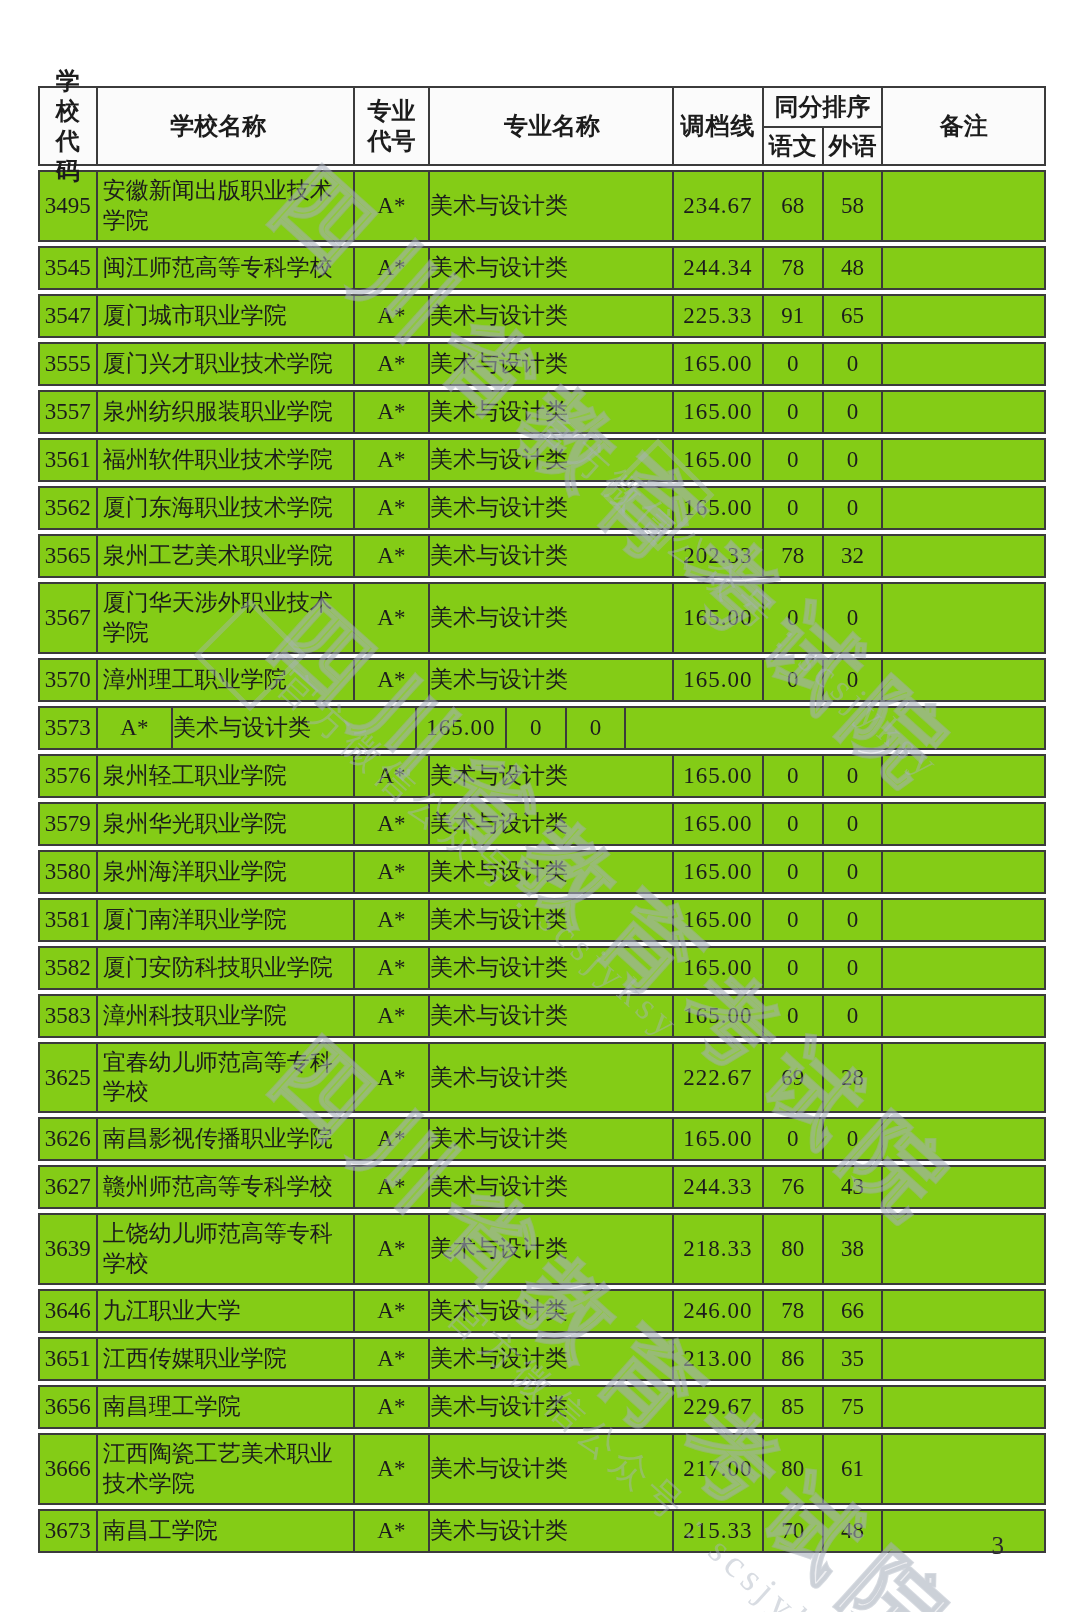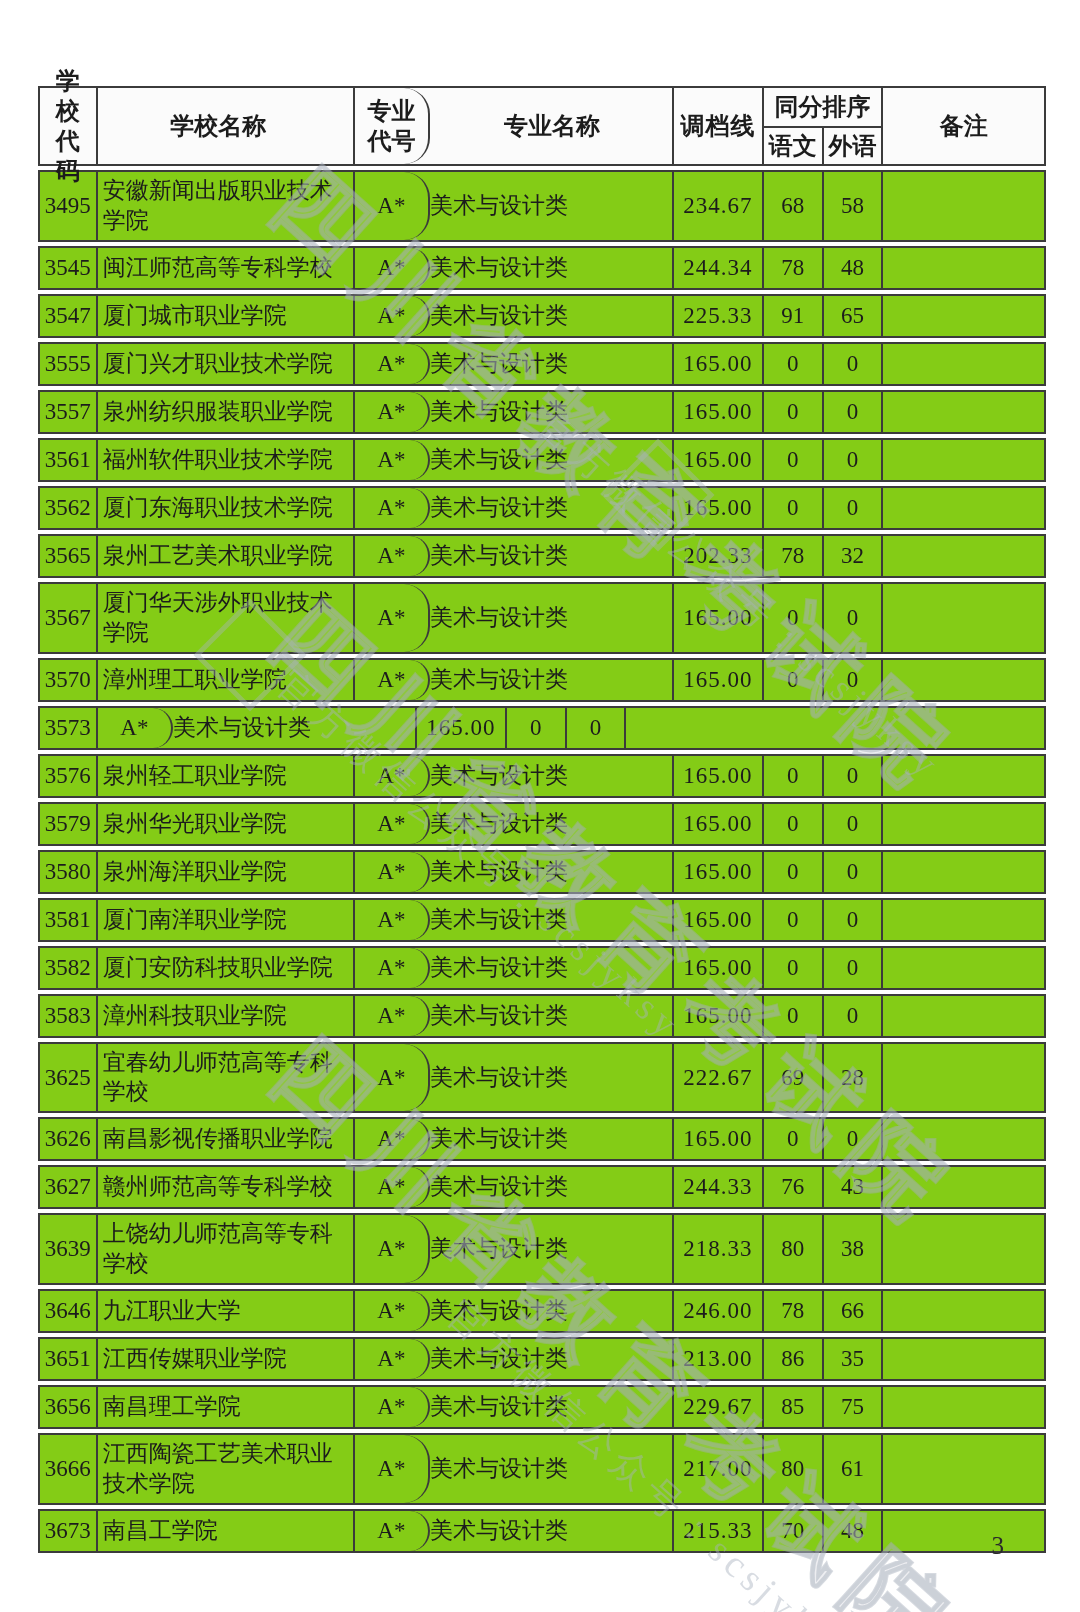--- a/index.html
+++ b/index.html
@@ -41,21 +41,21 @@
     justify-content: center;
     font-size: 23px;
     color: #1c1c1c;
     line-height: 1.3;
     padding: 4px 2px;
   }
   .cell:last-child { border-right: none; }
 
   .c-code    { flex: 0 0 5.75%; }
   .c-name    { flex: 0 0 25.6%; justify-content: flex-start; padding-left: 5px; padding-right: 16px; }
-  .c-mcode   { flex: 0 0 7.5%; border-radius: 26px; }
+  .c-mcode   { flex: 0 0 7.5%; }
   .c-mname   { flex: 0 0 24.3%; justify-content: flex-start; padding-left: 0; }
   .c-cutoff  { flex: 0 0 8.95%; letter-spacing: 1px; }
   .c-chinese { flex: 0 0 5.95%; }
   .c-foreign { flex: 0 0 5.95%; }
   .c-remark  { flex: 0 0 16.0%; }
 
   
   .t-header {
     height: 80px;
     font-weight: bold;

